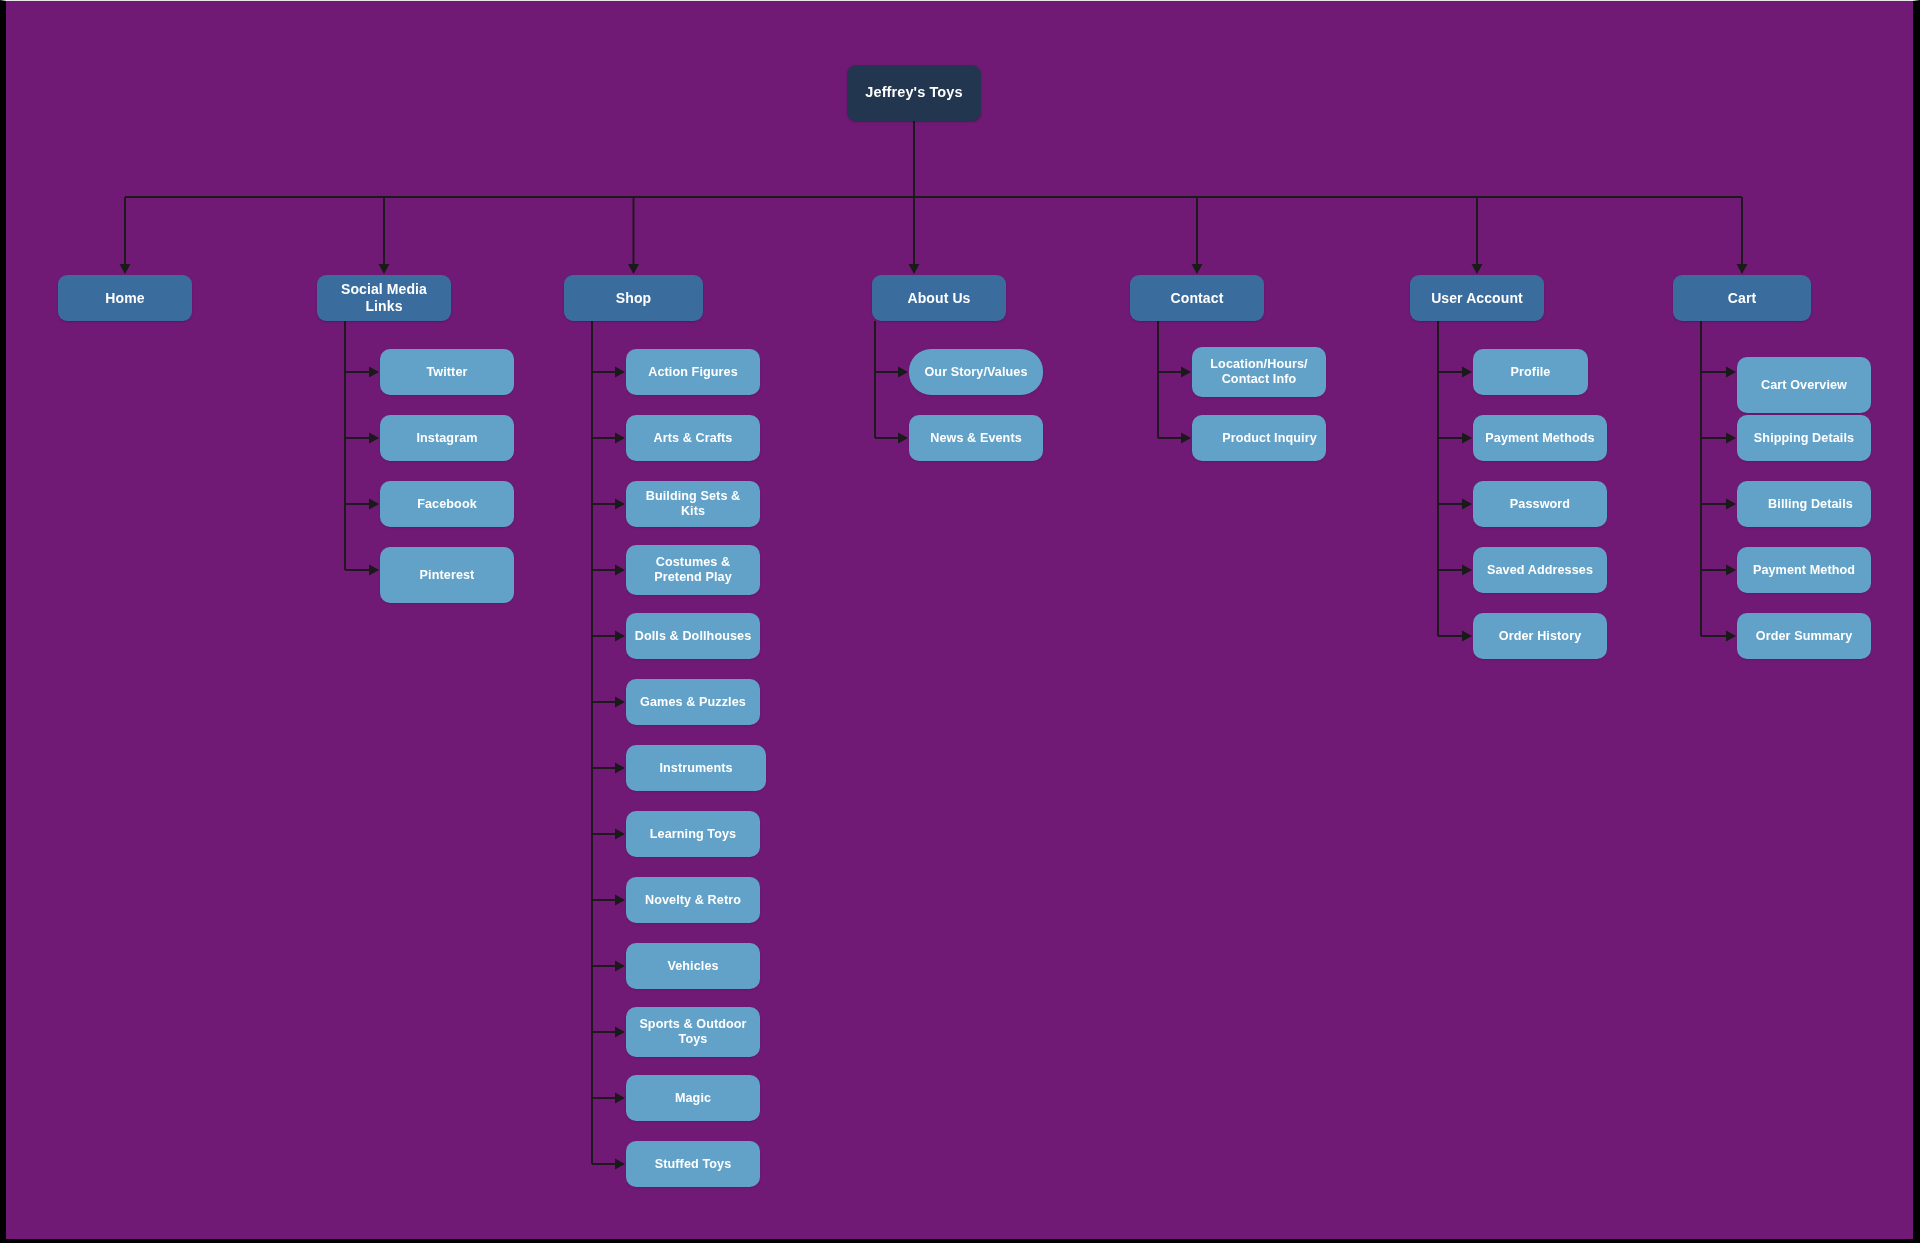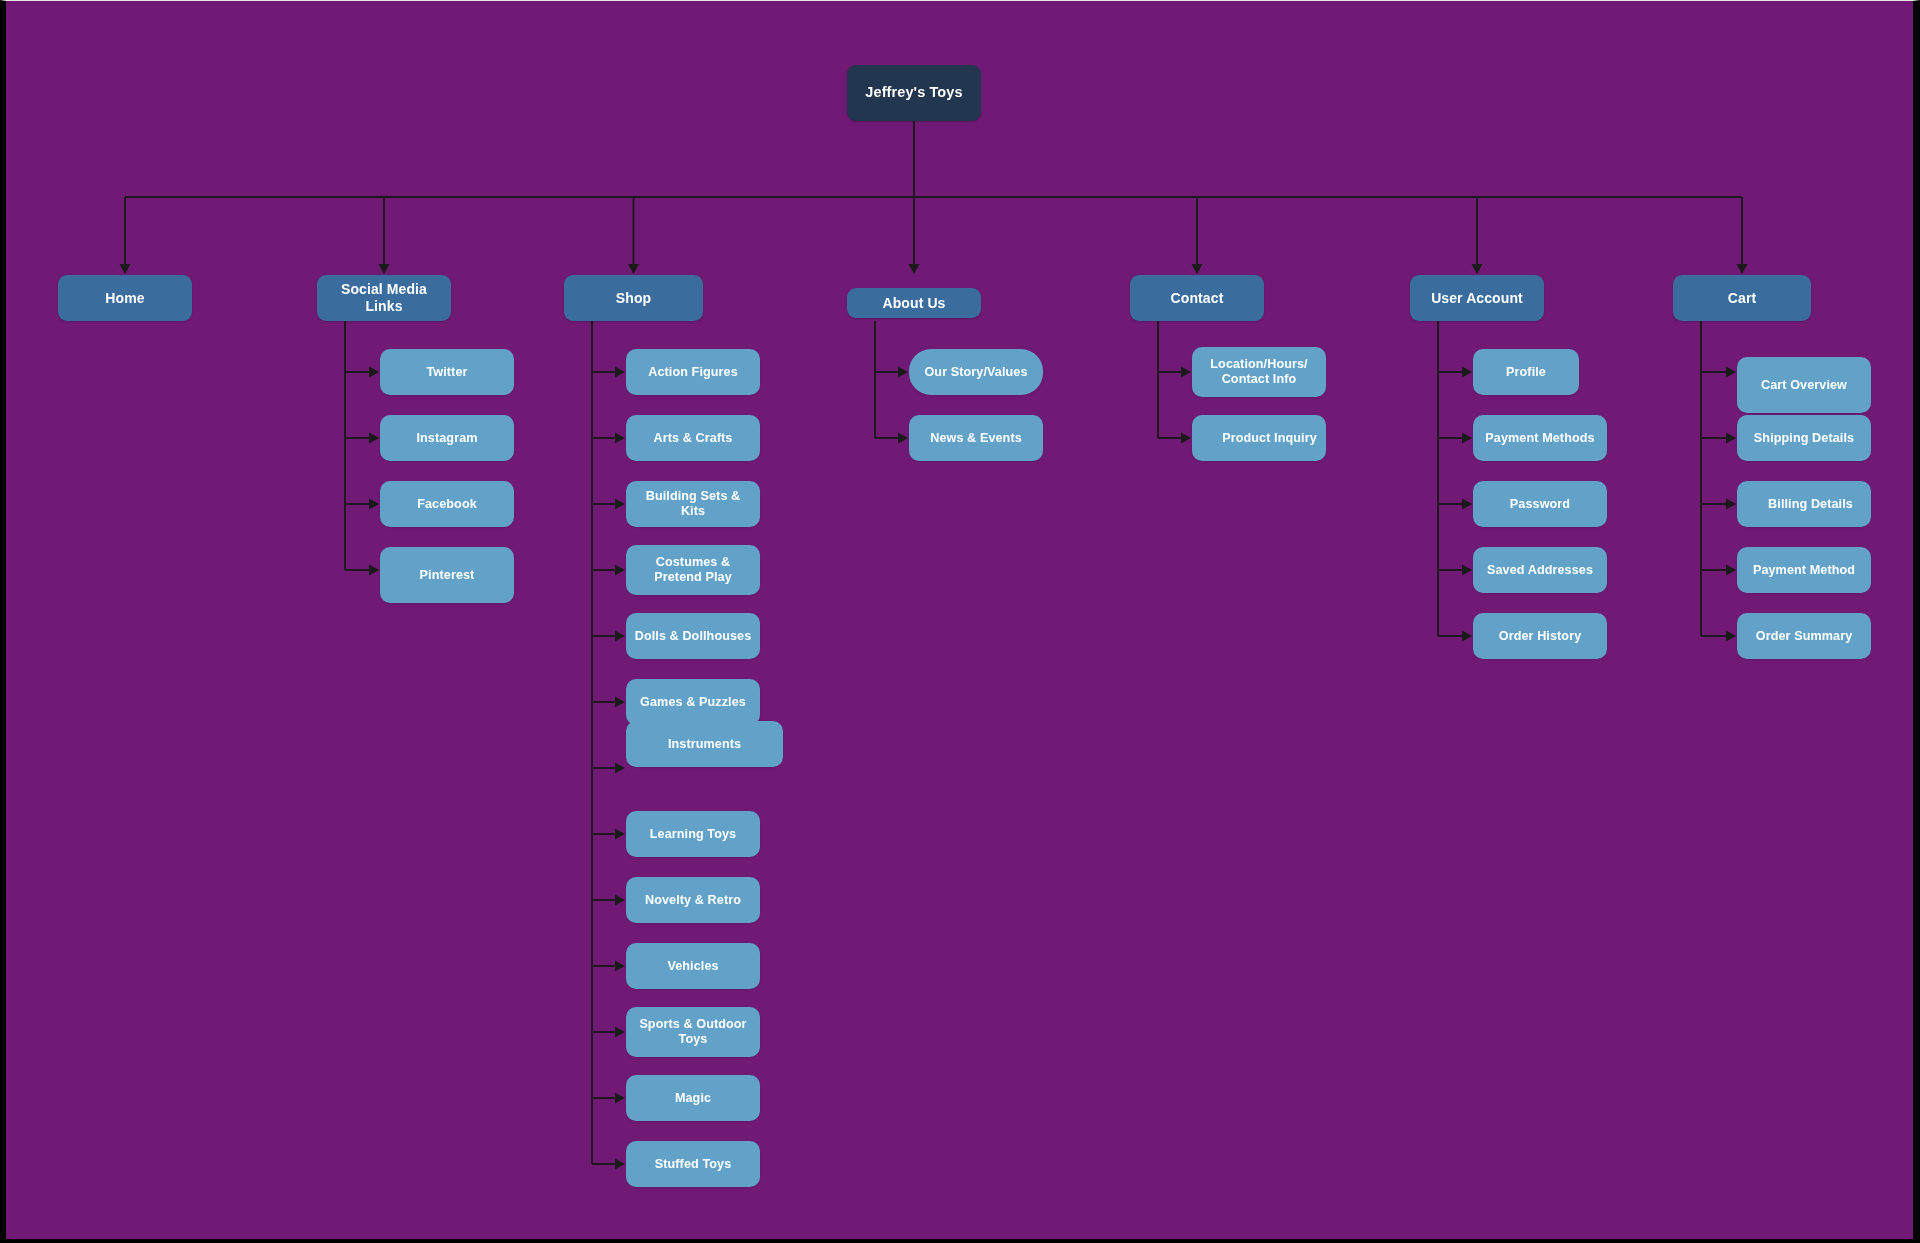--- a/index.html
+++ b/index.html
@@ -163,37 +163,37 @@
       <div class="node lvl-3" style="left: 374px; top: 480px; width: 134px; height: 46px;">Facebook</div>
       <div class="node lvl-3" style="left: 374px; top: 546px; width: 134px; height: 56px;">Pinterest</div>
       <div class="node lvl-2" style="left: 558px; top: 274px; width: 139px; height: 46px;">Shop</div>
       <div class="node lvl-3" style="left: 620px; top: 348px; width: 134px; height: 46px;">Action Figures</div>
       <div class="node lvl-3" style="left: 620px; top: 414px; width: 134px; height: 46px;">Arts &amp; Crafts</div>
       <div class="node lvl-3" style="left: 620px; top: 480px; width: 134px; height: 46px;">Building Sets &amp; Kits</div>
       <div class="node lvl-3" style="left: 620px; top: 544px; width: 134px; height: 50px;">Costumes &amp;
 Pretend Play</div>
       <div class="node lvl-3" style="left: 620px; top: 612px; width: 134px; height: 46px;">Dolls &amp; Dollhouses</div>
       <div class="node lvl-3" style="left: 620px; top: 678px; width: 134px; height: 46px;">Games &amp; Puzzles</div>
-      <div class="node lvl-3" style="left: 620px; top: 720px; width: 157px; height: 46px;">Instruments</div>
+      <div class="node lvl-3" style="left: 620px; top: 744px; width: 140px; height: 46px;">Instruments</div>
       <div class="node lvl-3" style="left: 620px; top: 810px; width: 134px; height: 46px;">Learning Toys</div>
       <div class="node lvl-3" style="left: 620px; top: 876px; width: 134px; height: 46px;">Novelty &amp; Retro</div>
       <div class="node lvl-3" style="left: 620px; top: 942px; width: 134px; height: 46px;">Vehicles</div>
       <div class="node lvl-3" style="left: 620px; top: 1006px; width: 134px; height: 50px;">Sports &amp; Outdoor
 Toys</div>
       <div class="node lvl-3" style="left: 620px; top: 1074px; width: 134px; height: 46px;">Magic</div>
       <div class="node lvl-3" style="left: 620px; top: 1140px; width: 134px; height: 46px;">Stuffed Toys</div>
-      <div class="node lvl-2" style="left: 841px; top: 274px; width: 134px; height: 30px; margin-top: 13px;">About Us</div>
+      <div class="node lvl-2" style="left: 866px; top: 274px; width: 134px; height: 46px;">About Us</div>
       <div class="node lvl-3" style="left: 903px; top: 348px; width: 134px; height: 46px; border-radius: 22px;">Our Story/Values</div>
       <div class="node lvl-3" style="left: 903px; top: 414px; width: 134px; height: 46px;">News &amp; Events</div>
       <div class="node lvl-2" style="left: 1124px; top: 274px; width: 134px; height: 46px;">Contact</div>
       <div class="node lvl-3" style="left: 1186px; top: 346px; width: 134px; height: 50px;">Location/Hours/
 Contact Info</div>
       <div class="node lvl-3" style="left: 1186px; top: 414px; width: 134px; height: 46px; padding-left: 27px;">Product Inquiry</div>
       <div class="node lvl-2" style="left: 1404px; top: 274px; width: 134px; height: 46px;">User Account</div>
-      <div class="node lvl-3" style="left: 1467px; top: 348px; width: 106px; height: 46px;">Profile</div>
+      <div class="node lvl-3" style="left: 1467px; top: 348px; width: 115px; height: 46px;">Profile</div>
       <div class="node lvl-3" style="left: 1467px; top: 414px; width: 134px; height: 46px;">Payment Methods</div>
       <div class="node lvl-3" style="left: 1467px; top: 480px; width: 134px; height: 46px;">Password</div>
       <div class="node lvl-3" style="left: 1467px; top: 546px; width: 134px; height: 46px;">Saved Addresses</div>
       <div class="node lvl-3" style="left: 1467px; top: 612px; width: 134px; height: 46px;">Order History</div>
       <div class="node lvl-2" style="left: 1667px; top: 274px; width: 138px; height: 46px;">Cart</div>
       <div class="node lvl-3" style="left: 1731px; top: 348px; width: 134px; height: 56px; margin-top: 8px;">Cart Overview</div>
       <div class="node lvl-3" style="left: 1731px; top: 414px; width: 134px; height: 46px;">Shipping Details</div>
       <div class="node lvl-3" style="left: 1731px; top: 480px; width: 134px; height: 46px; padding-left: 19px;">Billing Details</div>
       <div class="node lvl-3" style="left: 1731px; top: 546px; width: 134px; height: 46px;">Payment Method</div>
       <div class="node lvl-3" style="left: 1731px; top: 612px; width: 134px; height: 46px;">Order Summary</div>

